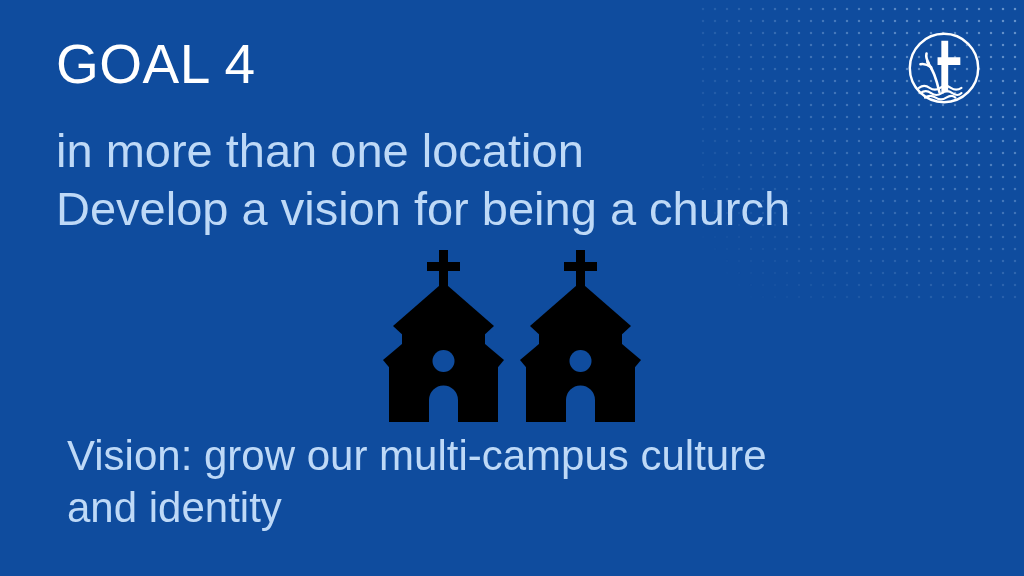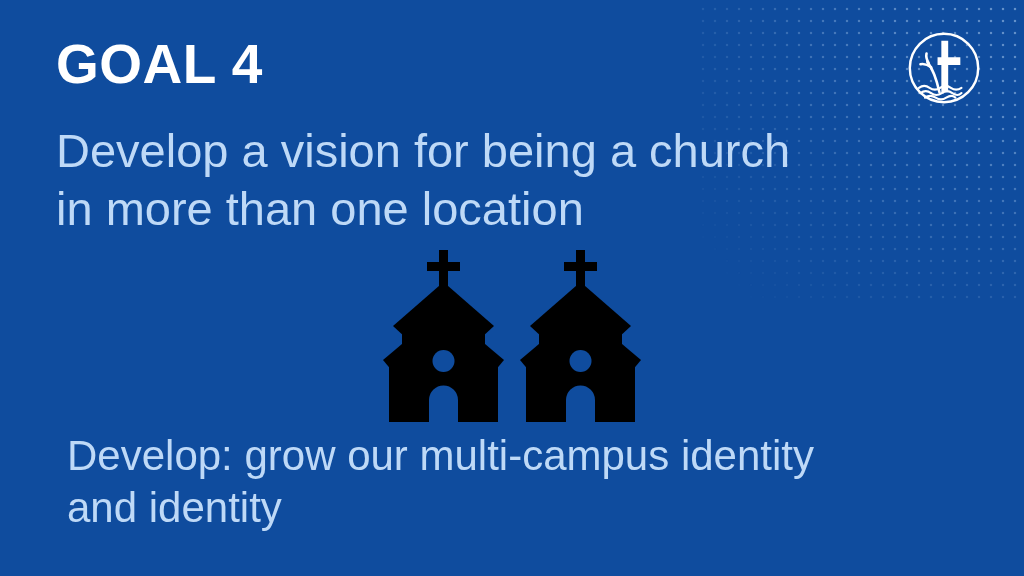--- a/index.html
+++ b/index.html
@@ -38,21 +38,21 @@
   }
 
   
   #goal-heading {
     position: absolute;
     left: 56px;
     top: 32px;
     margin: 0;
     font-size: 55px;
     line-height: 64px;
-    font-weight: 700;
+    font-weight: 400;
     letter-spacing: 0.5px;
     color: #ffffff;
     white-space: nowrap;
   }
 
   
   #goal-subtitle {
     position: absolute;
     left: 56px;
     top: 122px;
@@ -117,22 +117,22 @@
 </head>
 <body>
 
 <div id="slide">
 
   <div id="dot-pattern"></div>
 
   <h1 id="goal-heading">GOAL 4</h1>
 
   <div id="goal-subtitle">
+    <span class="sub-line">in more than one location</span>
     <span class="sub-line">Develop a vision for being a church</span>
-    <span class="sub-line">in more than one location</span>
   </div>
 
   <div id="brand-logo">
     <svg viewBox="0 0 100 100" xmlns="http://www.w3.org/2000/svg" aria-hidden="true">
       <g>
         <circle cx="50" cy="50" r="45" fill="none" stroke="#ffffff" stroke-width="3.2"></circle>
       </g>
       <g fill="#ffffff">
         <path d="M46.5 14 h9 v22 h16 v10 h-16 v36 h-9 v-36 h-5 v-10 h5 z"></path>
       </g>
@@ -187,17 +187,17 @@
           <rect x="149" y="112" width="20" height="62"></rect>
           <rect x="238" y="112" width="20" height="62"></rect>
         </g>
         <circle cx="203.5" cy="113" r="11" fill="#0f4c9e"></circle>
         <path d="M189 174 L189 152 a14.5 14.5 0 0 1 29 0 L218 174 Z" fill="#0f4c9e"></path>
       </g>
     </svg>
   </div>
 
   <div id="vision-caption">
-    <span class="cap-line">Develop: grow our multi-campus identity</span>
+    <span class="cap-line">Vision: grow our multi-campus culture</span>
     <span class="cap-line">and identity</span>
   </div>
 
 </div>
 
 </body></html>

